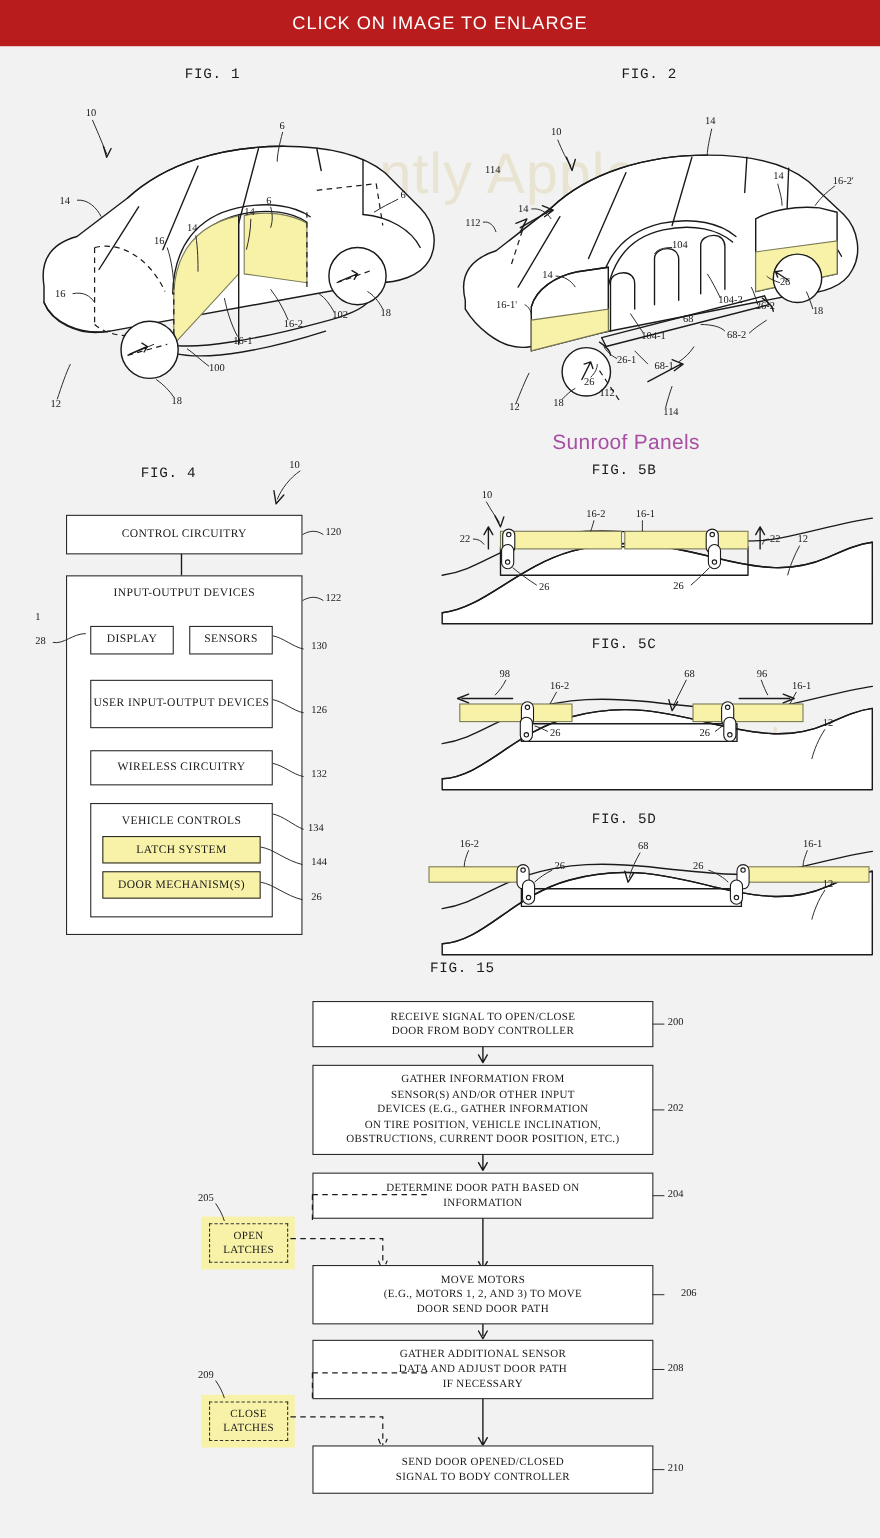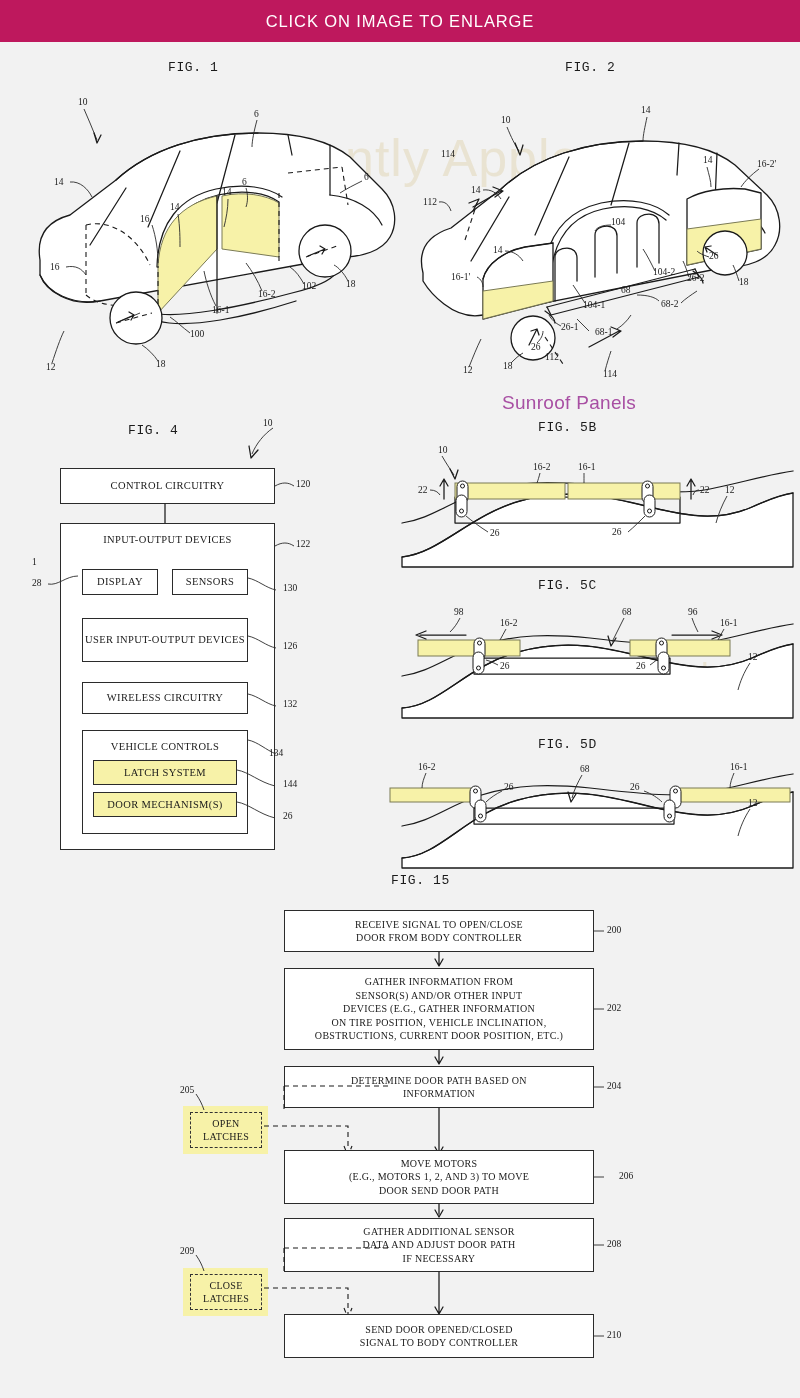--- a/index.html
+++ b/index.html
@@ -18,21 +18,21 @@
     position: absolute;
     left: 0; top: 0;
     width: 800px; height: 1398px;
     background: #f2f2f2;
   }
   
   .banner {
     position: absolute;
     left: 0; top: 0;
     width: 800px; height: 42px;
-    background: #be185d;
+    background: #b91c1c;
     color: #ffffff;
     display: flex;
     align-items: center;
     justify-content: center;
     font-family: "Liberation Sans", sans-serif;
     font-size: 16.5px;
     letter-spacing: 0.9px;
     box-sizing: border-box;
   }
   
@@ -427,21 +427,21 @@
     <path class="lead" d="M2 6 C12 8 20 16 30 18"></path>
   </svg>
   <div class="refnum" style="left:283px; top:699px;">132</div>
 
   <div class="bd title-top" style="left:82px; top:730px; width:166px; height:104px;">
     <span>VEHICLE CONTROLS</span>
   </div>
   <svg class="draw" style="left:246px; top:736px;" width="58" height="30">
     <path class="lead" d="M2 4 C12 6 20 14 30 18"></path>
   </svg>
-  <div class="refnum" style="left:269px; top:748px;">134</div>
+  <div class="refnum" style="left:280px; top:748px;">134</div>
 
   <div class="bd yellow" style="left:93px; top:760px; width:144px; height:25px;">
     <span>LATCH SYSTEM</span>
   </div>
   <svg class="draw" style="left:235px; top:766px;" width="70" height="32">
     <path class="lead" d="M2 4 C14 6 24 16 40 20"></path>
   </svg>
   <div class="refnum" style="left:283px; top:779px;">144</div>
 
   <div class="bd yellow" style="left:93px; top:792px; width:144px; height:25px;">

